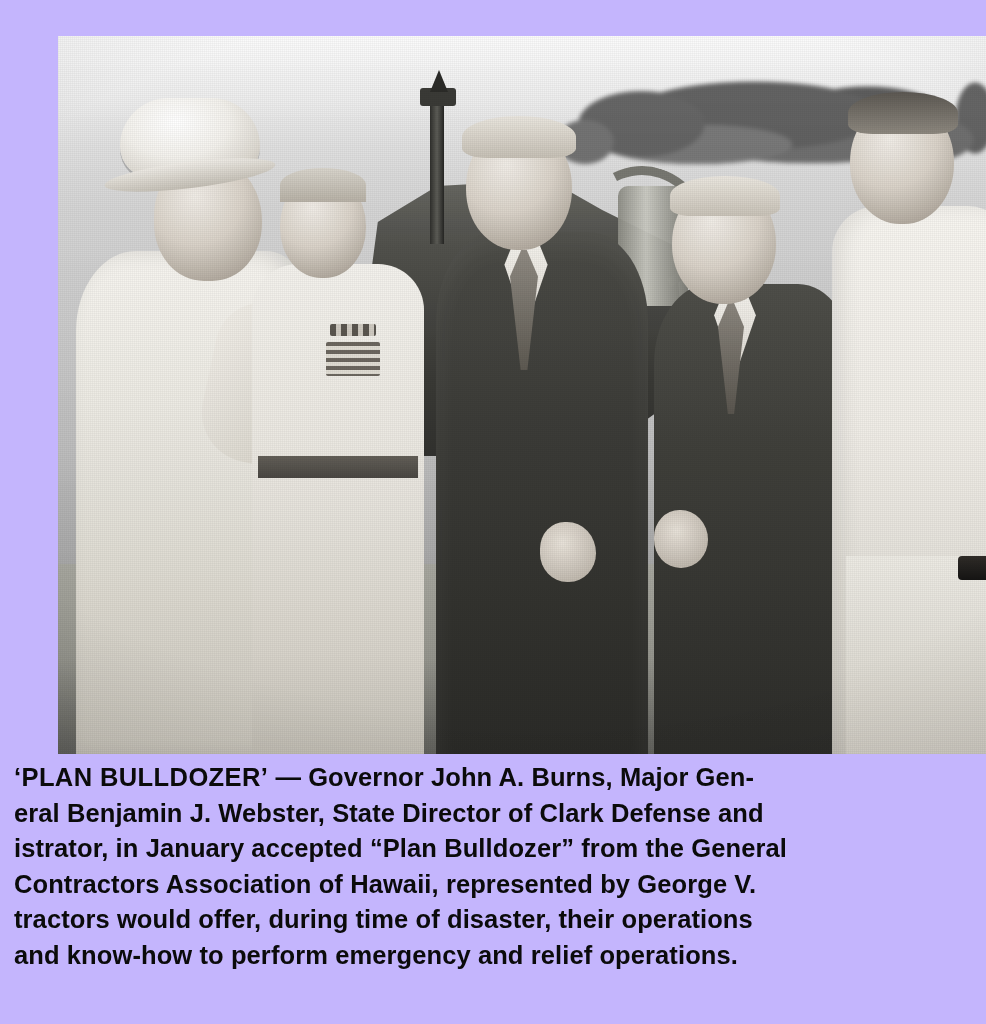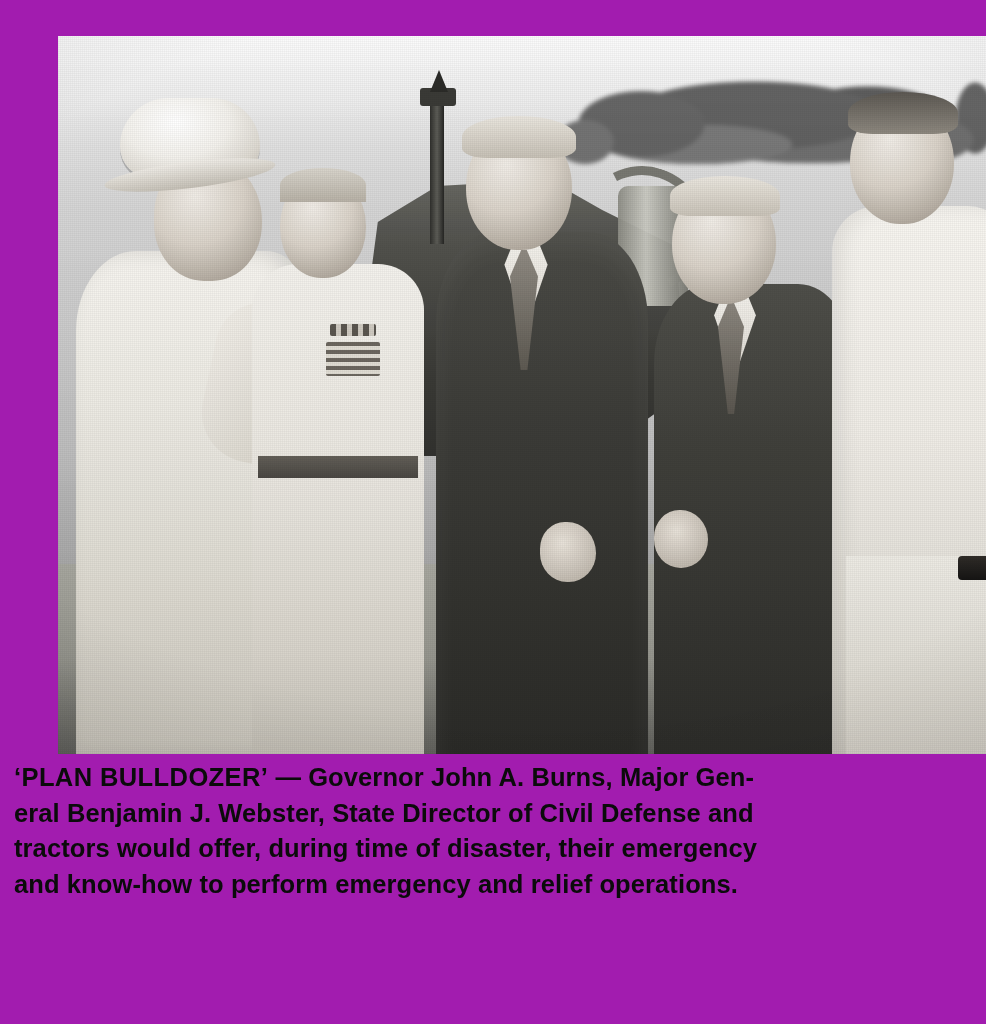--- a/index.html
+++ b/index.html
@@ -10,21 +10,21 @@
   body {
     width: 986px;
     height: 1024px;
     font-family: "Liberation Sans", sans-serif;
     overflow: hidden;
   }
   .page {
     position: relative;
     width: 986px;
     height: 1024px;
-    background: #a21caf;
+    background: #c4b5fd;
   }
 
   
   .photo-figure {
     position: absolute;
     left: 18px;
     top: 20px;
     width: 950px;
     height: 718px;
     overflow: hidden;
@@ -383,18 +383,20 @@
     </div>
 
     <div class="grain"></div>
     <div class="vignette"></div>
   </figure>
 
   <figcaption class="caption">
     <span class="cap-line"><span class="lead">‘PLAN BULLDOZER’</span>
       <span class="dash">—</span>
       <span>Governor John A. Burns, Major Gen-</span></span>
-    <span class="cap-line">eral Benjamin J. Webster, State Director of Civil Defense and</span>
-    <span class="cap-line">tractors would offer, during time of disaster, their emergency</span>
+    <span class="cap-line">eral Benjamin J. Webster, State Director of Clark Defense and</span>
+    <span class="cap-line">istrator, in January accepted “Plan Bulldozer” from the General</span>
+    <span class="cap-line">Contractors Association of Hawaii, represented by George V.</span>
+    <span class="cap-line">tractors would offer, during time of disaster, their operations</span>
     <span class="cap-line">and know-how to perform emergency and relief operations.</span>
   </figcaption>
 
 </div>
 
 </body></html>

